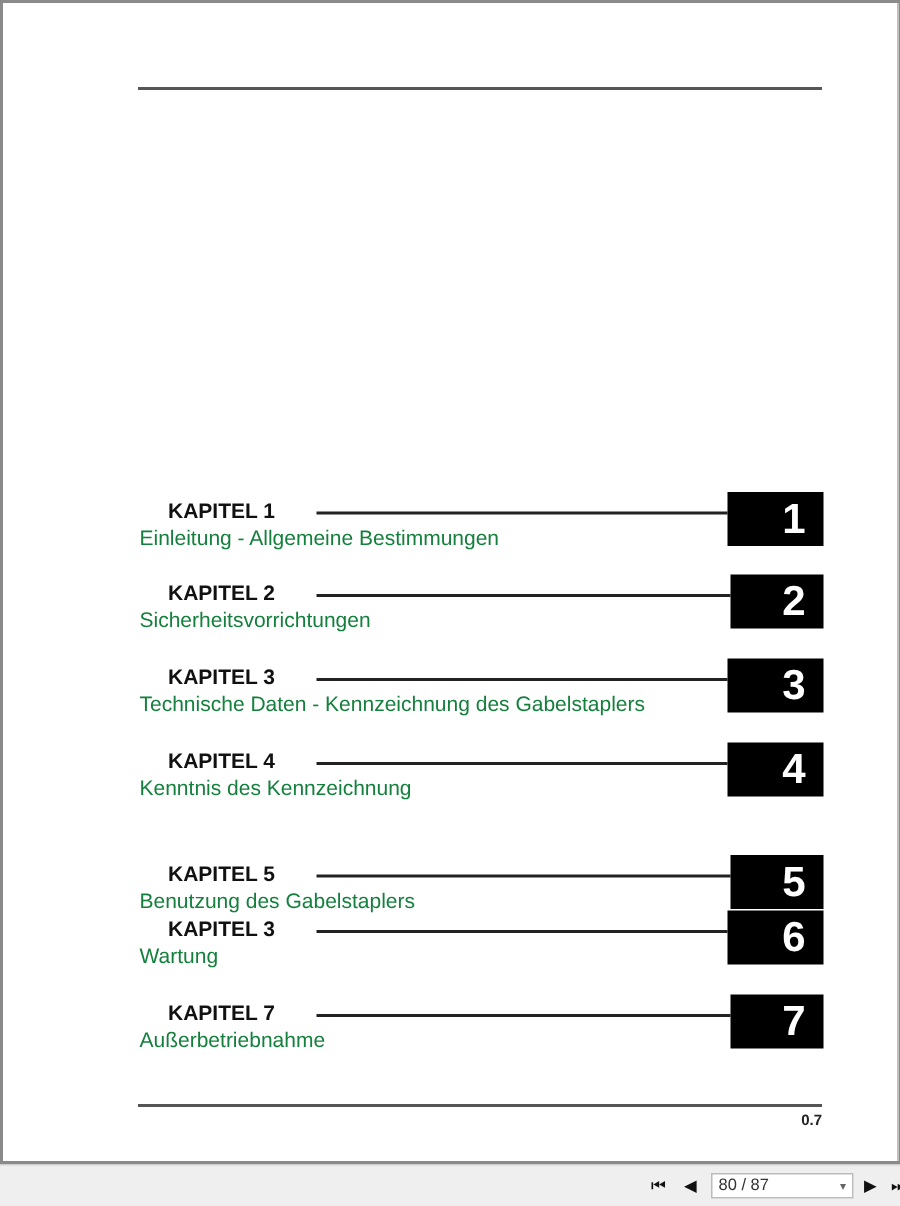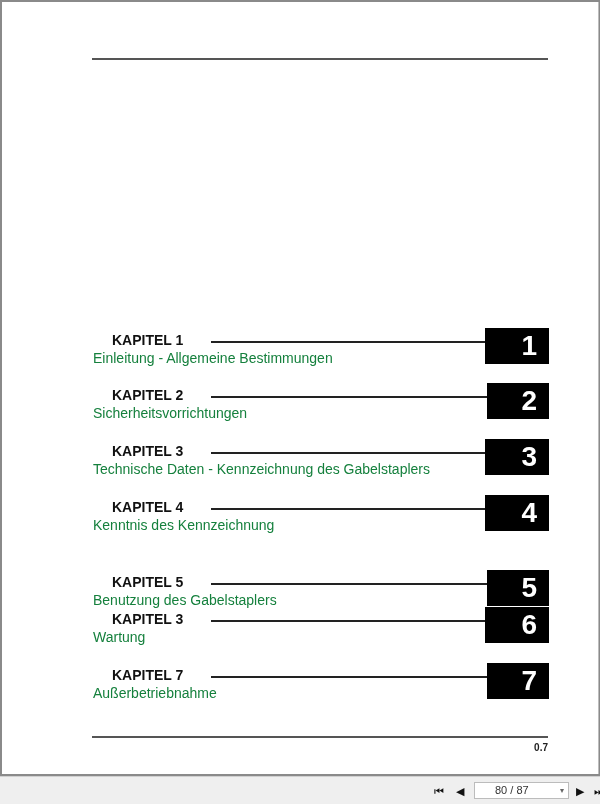--- a/index.html
+++ b/index.html
@@ -49,21 +49,21 @@
   .toolbar {
     position:absolute; left:0; top:776px; width:600px; height:28px;
     background:#efefef; border-top:1px solid #d0d0d0;
   }
   .nav-btn {
     position:absolute; top:8px; font-size:11px; color:#111; cursor:pointer; line-height:12px;
   }
   .page-select {
     position:absolute; left:474px; top:5px; width:95px; height:17px;
     background:#fff; border:1px solid #bcbcbc; box-sizing:border-box;
-    font-size:11px; color:#333; padding-left:20px; line-height:15px;
+    font-size:11px; color:#333; padding-left:4px; line-height:15px;
   }
   .page-select .caret {
     position:absolute; right:4px; top:0px; font-size:8px; color:#666;
   }
 </style>
 </head>
 <body>
 
 <div class="page">
   <div class="rule" style="top:56px;"></div>

